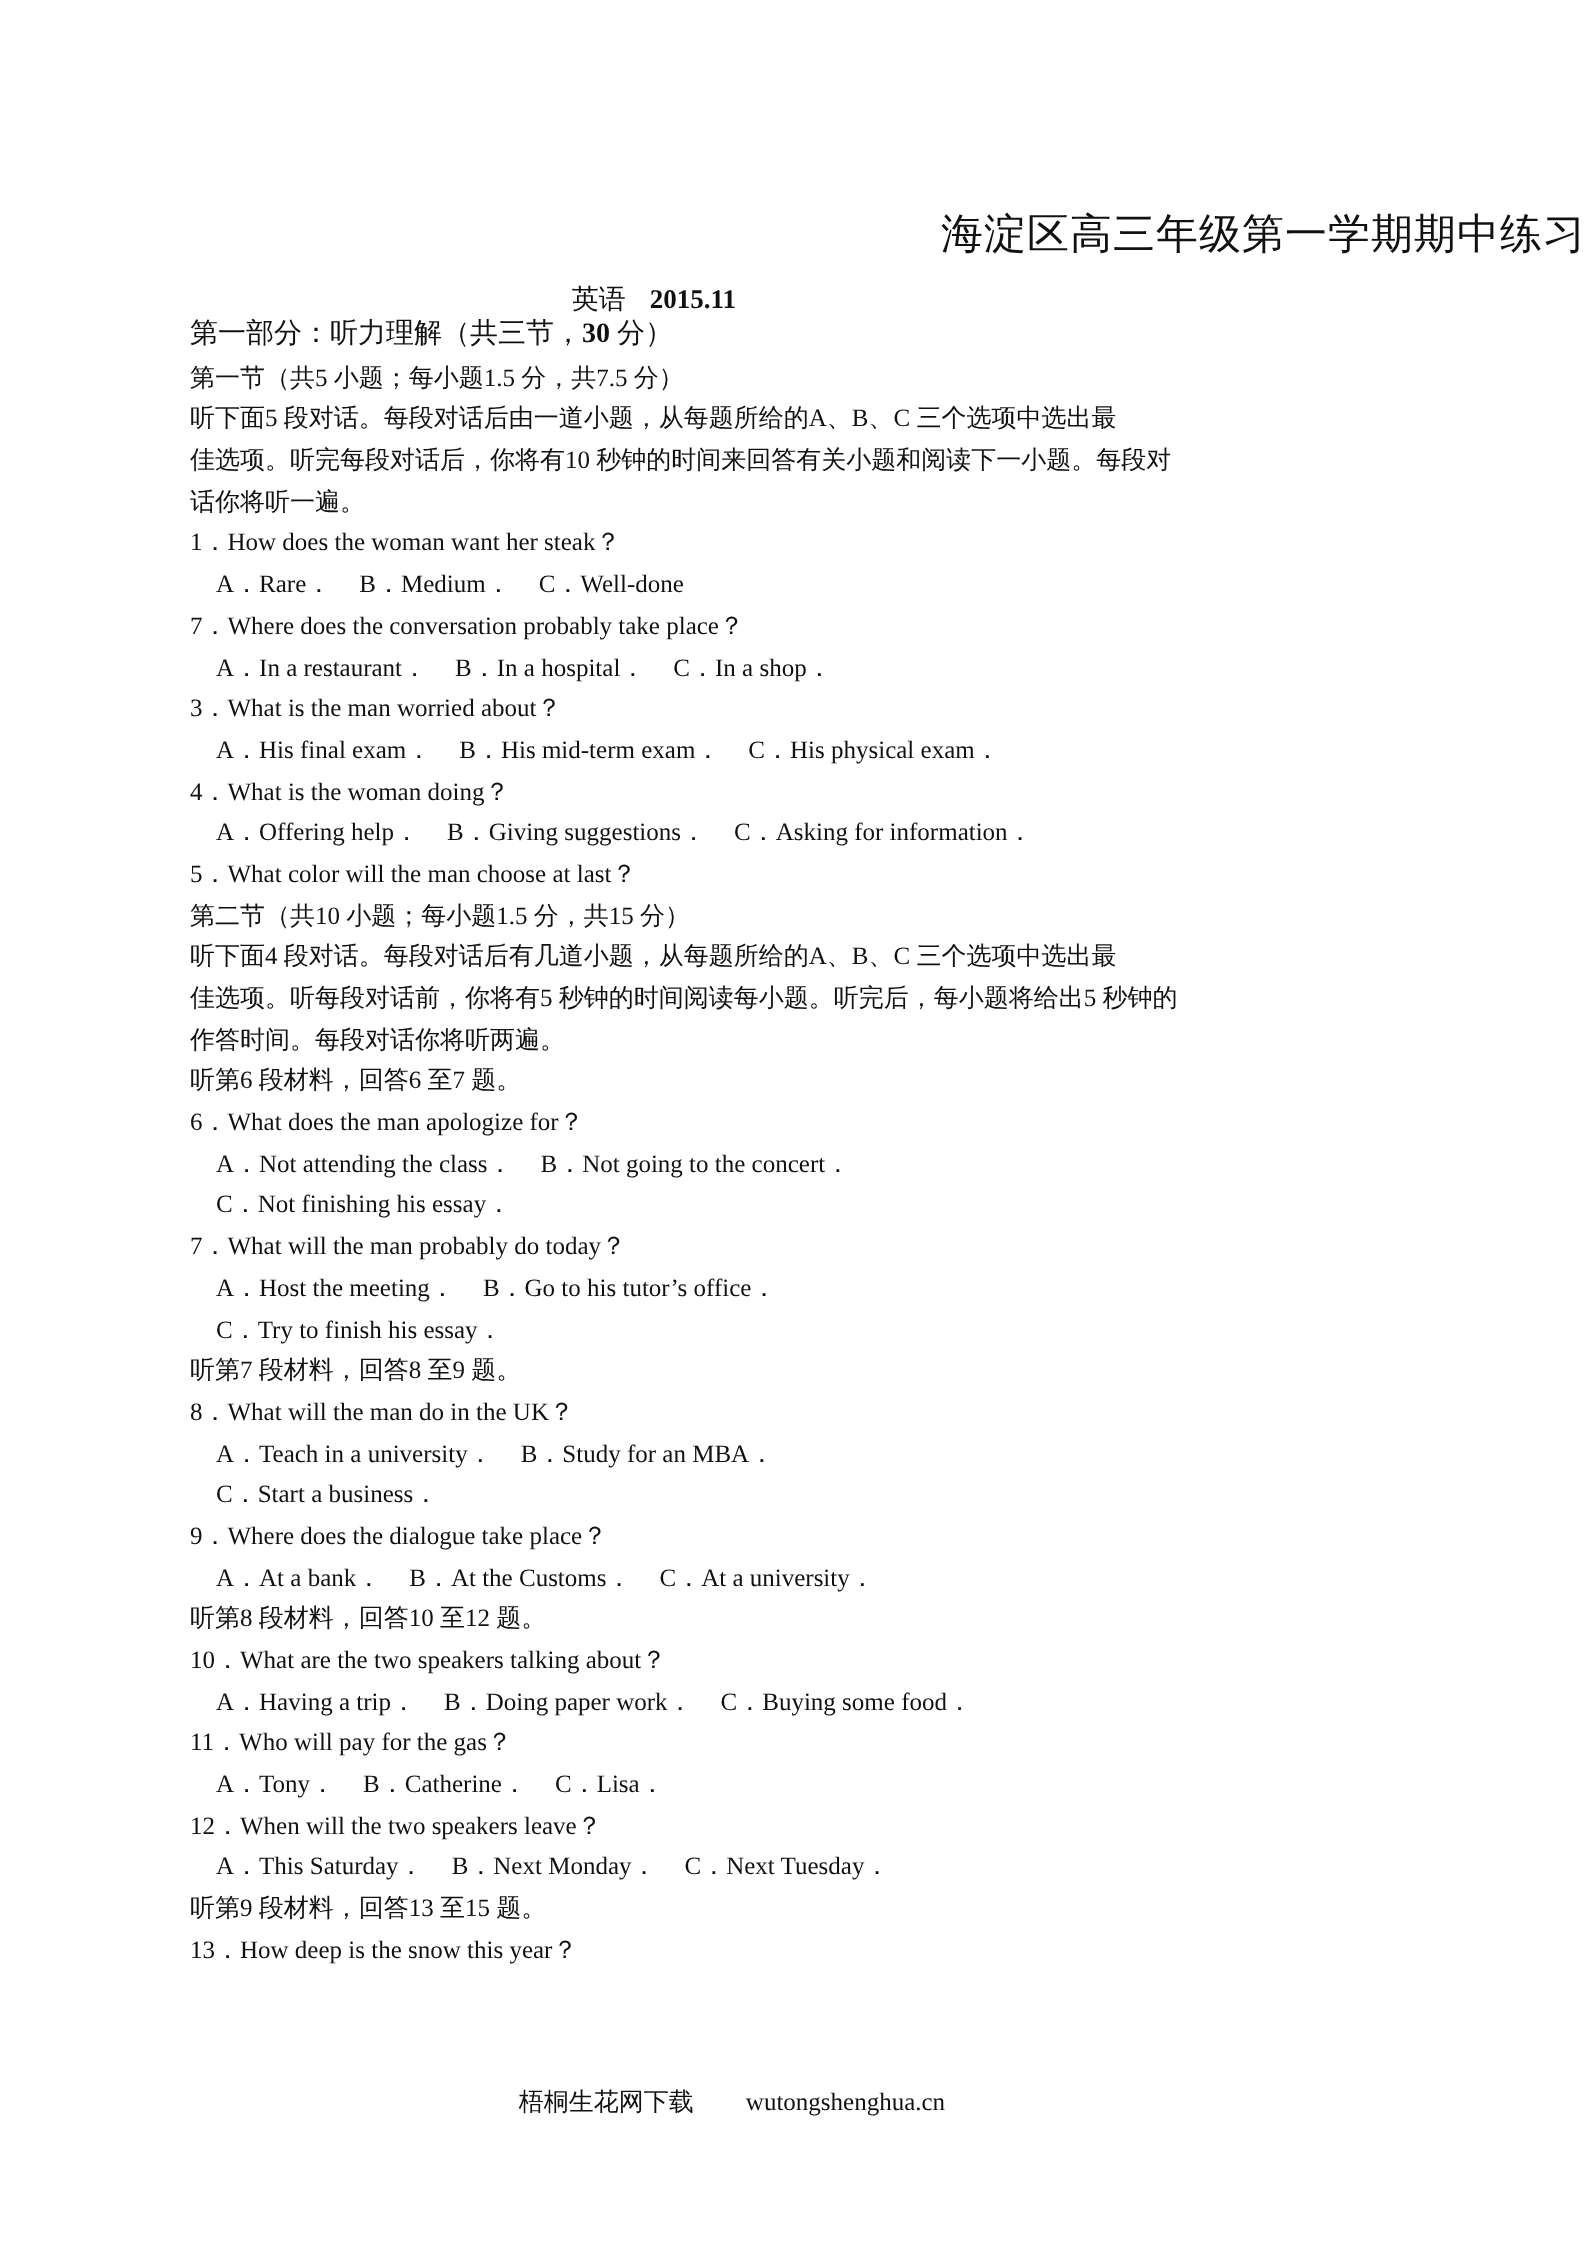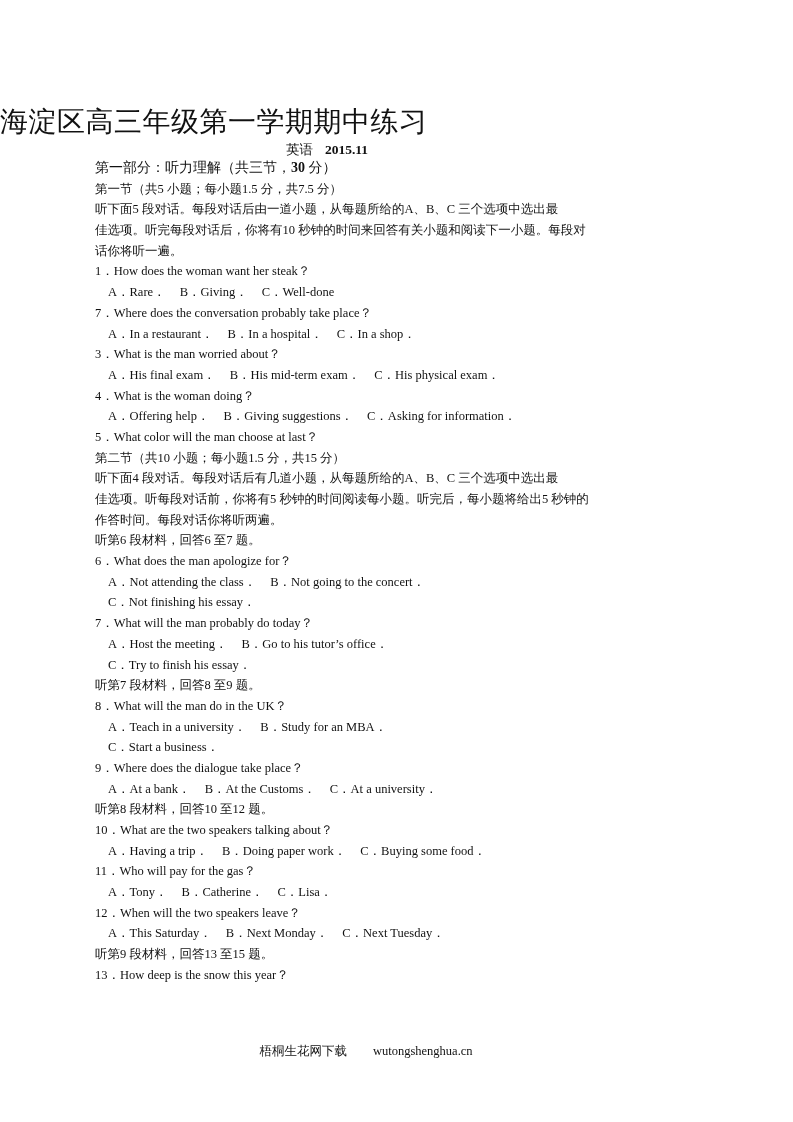--- a/index.html
+++ b/index.html
@@ -2,22 +2,22 @@
 <html><head>
 <meta charset="utf-8">
 <style>
   html, body { margin: 0; padding: 0; background: #ffffff; }
   body {
     width: 793px; height: 1122px; position: relative; overflow: hidden;
     font-family: "Liberation Serif", "DejaVu Serif", serif;
     color: #111;
   }
   .title {
-    position: absolute; top: 103px; left: 0; width: 793px; text-align: left;
-    font-size: 28px; letter-spacing: 0.5px;
+    position: absolute; top: 103px; left: 0; width: 793px; text-align: right;
+    font-size: 21px; letter-spacing: 0.5px;
   }
   .subtitle {
     position: absolute; top: 141px; left: 0; width: 654px; text-align: center;
     font-size: 13.5px;
   }
   .subtitle .year { font-weight: bold; margin-left: 12px; }
   .content { position: absolute; top: 158px; left: 95px; width: 600px; }
   .line { font-size: 12.5px; line-height: 20.7px; height: 20.7px; white-space: nowrap; }
   .line.part { font-size: 14px; }
   .line.part b { font-weight: bold; }
@@ -39,21 +39,21 @@
 
 <div class="content">
   <div class="line part"><span>第一部分：听力理解（共三节，</span><b>30</b><span> 分）</span></div>
 
   <div class="line">第一节（共5  小题；每小题1.5  分，共7.5  分）</div>
   <div class="line">听下面5  段对话。每段对话后由一道小题，从每题所给的A、B、C  三个选项中选出最</div>
   <div class="line">佳选项。听完每段对话后，你将有10  秒钟的时间来回答有关小题和阅读下一小题。每段对</div>
   <div class="line">话你将听一遍。</div>
 
   <div class="line">1．How does the woman want her steak？</div>
-  <div class="line opt"><span>A．Rare．</span><span>B．Giving．</span><span>C．Well-done</span></div>
+  <div class="line opt"><span>A．Rare．</span><span>B．Medium．</span><span>C．Well-done</span></div>
 
   <div class="line">7．Where does the conversation probably take place？</div>
   <div class="line opt"><span>A．In a restaurant．</span><span>B．In a hospital．</span><span>C．In a shop．</span></div>
 
   <div class="line">3．What is the man worried about？</div>
   <div class="line opt"><span>A．His final exam．</span><span>B．His mid-term exam．</span><span>C．His physical exam．</span></div>
 
   <div class="line">4．What is the woman doing？</div>
   <div class="line opt"><span>A．Offering help．</span><span>B．Giving suggestions．</span><span>C．Asking for information．</span></div>
 

